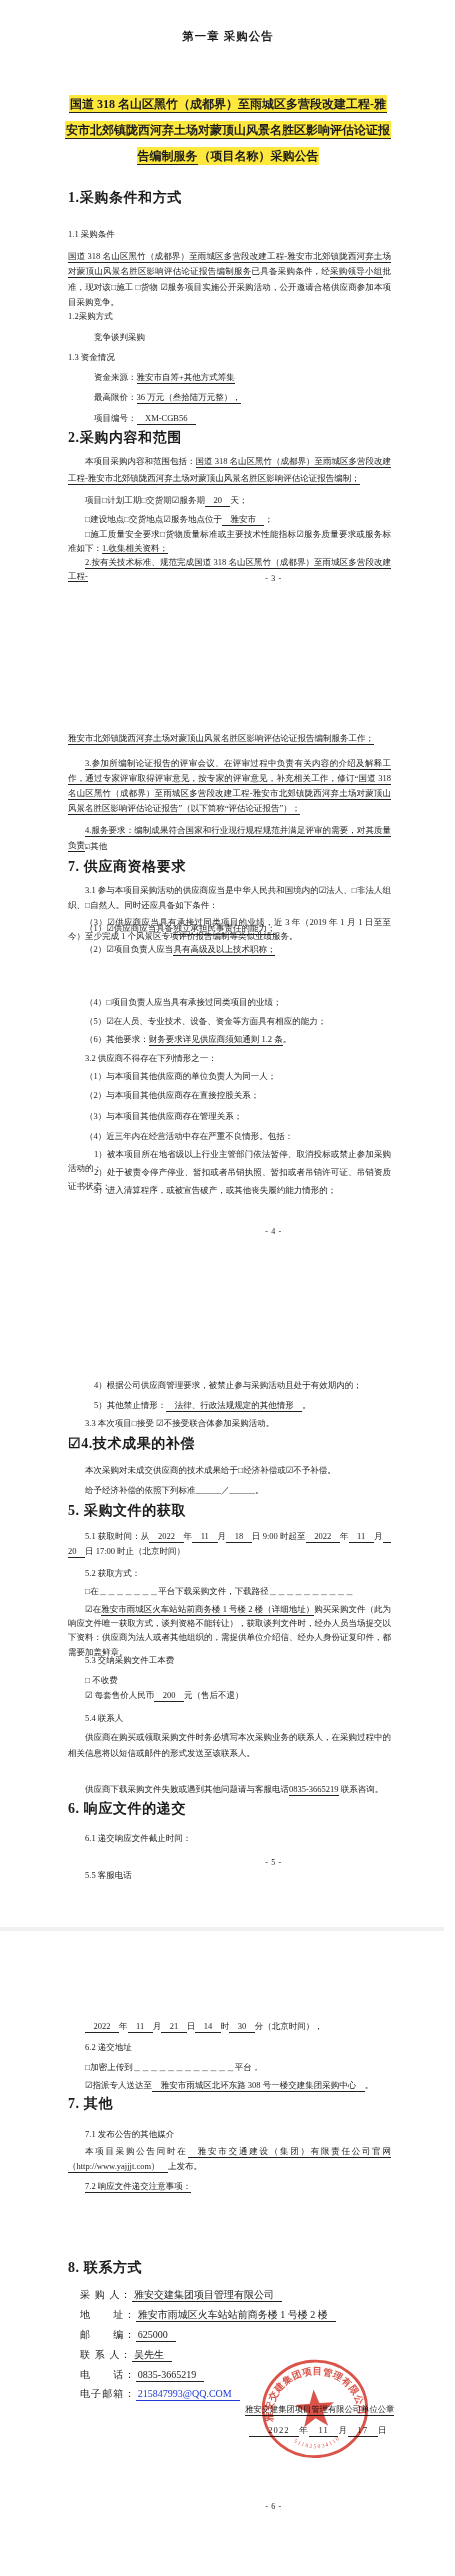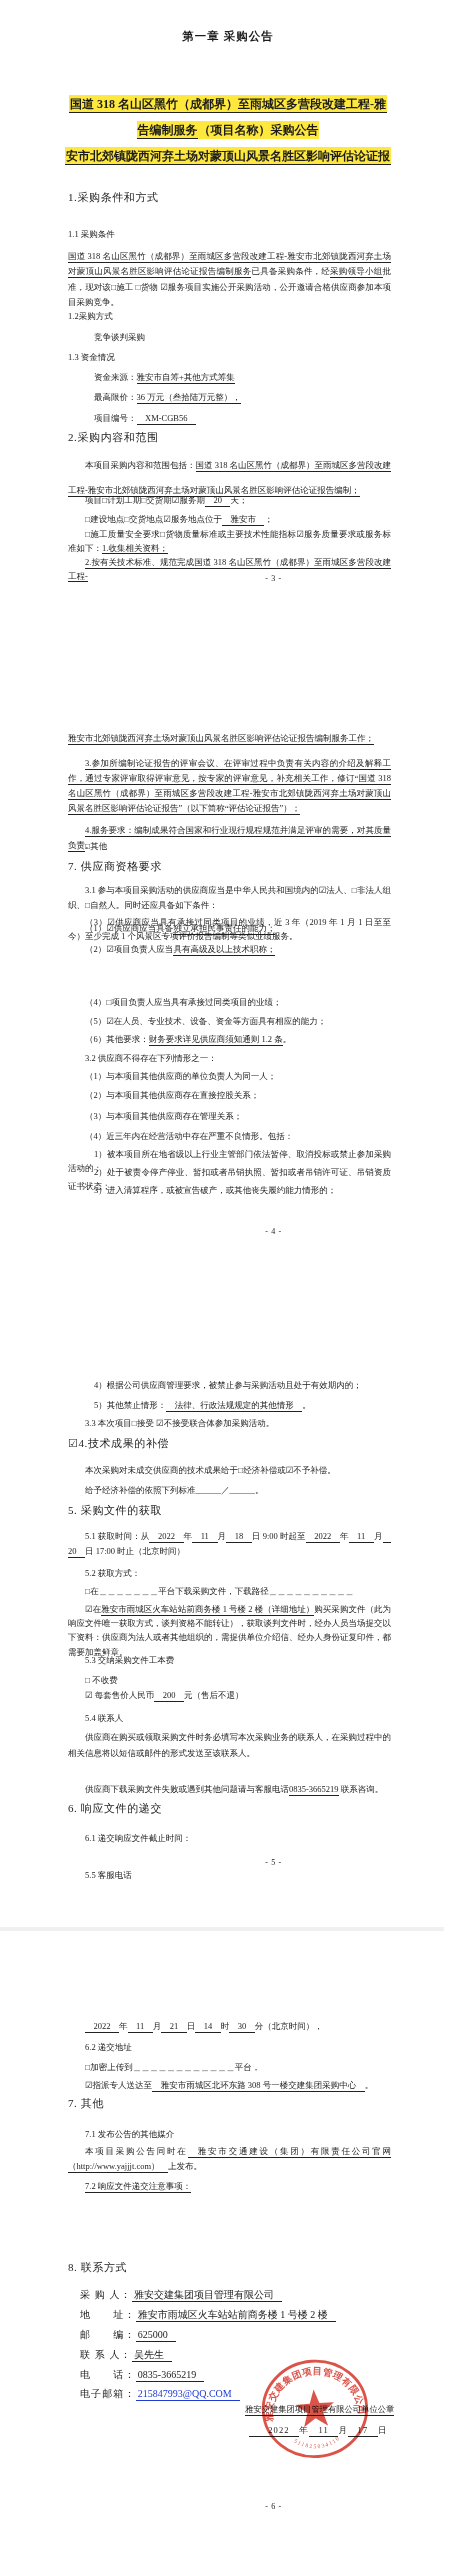--- a/index.html
+++ b/index.html
@@ -5,29 +5,29 @@
   html,body{margin:0;padding:0;background:#ffffff;}
   .sheet{position:relative;width:444px;height:2576px;background:#fff;overflow:hidden;
          font-family:"Liberation Serif","DejaVu Serif",serif;color:#1c1c1c;}
   .b{position:absolute;left:68px;width:323px;font-size:8.5px;line-height:19.4px;text-align:justify;}
   .auto{width:auto;text-align:left;}
   .center{left:0;width:456px;text-align:center;}
   .pgnum{left:0;width:456px;text-align:center;padding-left:91px;box-sizing:border-box;
          font-size:8px;letter-spacing:0.6px;}
   .chapter{font-size:11.4px;font-weight:bold;letter-spacing:1.1px;}
   .maintitle{font-size:12px;font-weight:bold;line-height:26px;text-align:center;}
-  .h1{font-size:11px;font-weight:normal;letter-spacing:0.6px;white-space:nowrap;}
+  .h1{font-size:14px;font-weight:bold;letter-spacing:0.6px;white-space:nowrap;}
   .ind30{text-indent:17px;}
   .ind45{text-indent:26px;}
   .lh24{line-height:13.7px;}
   .lh25{line-height:14.2px;}
   .lh26{line-height:15px;}
   .lh27{line-height:15.4px;}
   .lh28{line-height:16px;}
-  .lh31{line-height:25px;}
+  .lh31{line-height:17px;}
   .sg-p{}
   .sg-u{border-bottom:0.9px solid #222;padding-bottom:0.6px;}
   .sg-hl{background:#ffe83e;padding:1.7px 0.6px;}
   .sg-hlu{background:#ffe83e;border-bottom:1.1px solid #222;padding:1.7px 0.6px 1.1px 0.6px;}
   .row{position:absolute;left:80px;width:319px;font-size:10px;}
   .clabel{letter-spacing:1.1px;}
   .cval{border-bottom:0.9px solid #222;padding:0 8px 0.6px 2.3px;}
   .link{color:#1f3bd3;border-bottom:0.9px solid #1f3bd3;}
   .streak{position:absolute;left:0;width:456px;height:4px;background:#e3e3e0;opacity:.55;}
   .stamp{position:absolute;left:258px;top:2356px;width:114px;height:108px;opacity:.86;
@@ -37,22 +37,22 @@
 </style>
 </head>
 <body>
 
 <div class="sheet">
 
   <div class="b center chapter" style="top:27px">第一章 采购公告</div>
 
   <div class="b center maintitle" style="top:91px">
     <div><span class="sg-hlu">国道 318 名山区黑竹（成都界）至雨城区多营段改建工程-雅</span></div>
+    <div><span class="sg-hlu">安市北郊镇陇西河弃土场对蒙顶山风景名胜区影响评估论证报</span></div>
     <div><span class="sg-hlu">告编制服务</span><span class="sg-hl">（项目名称）采购公告</span></div>
-    <div><span class="sg-hlu">安市北郊镇陇西河弃土场对蒙顶山风景名胜区影响评估论证报</span></div>
   </div>
 
   <div class="b h1" style="top:188px">1.采购条件和方式</div>
   <div class="b auto" style="top:225px">1.1 采购条件</div>
   <div class="b lh27" style="top:249px"><span class="sg-u">国道 318 名山区黑竹（成都界）至雨城区多营段改建工程-雅安市北郊镇陇西河弃土场对蒙顶山风景名胜区影响评估论证报告编制服务</span><span class="sg-p">已具备采购条件，经</span><span class="sg-u">采购领导小组</span><span class="sg-p">批准，现对该□施工 □货物 ☑服务项目实施公开采购活动，公开邀请合格供应商参加本项目采购竞争。</span></div>
   <div class="b auto" style="top:307px">1.2采购方式</div>
   <div class="b auto ind45" style="top:328px">竞争谈判采购</div>
   <div class="b auto" style="top:348px">1.3 资金情况</div>
   <div class="b ind45" style="top:368px"><span class="sg-p">资金来源：</span><span class="sg-u">雅安市自筹+其他方式筹集</span></div>
   <div class="b ind45" style="top:388px"><span class="sg-p">最高限价：</span><span class="sg-u">36 万元（叁拾陆万元整），</span></div>

